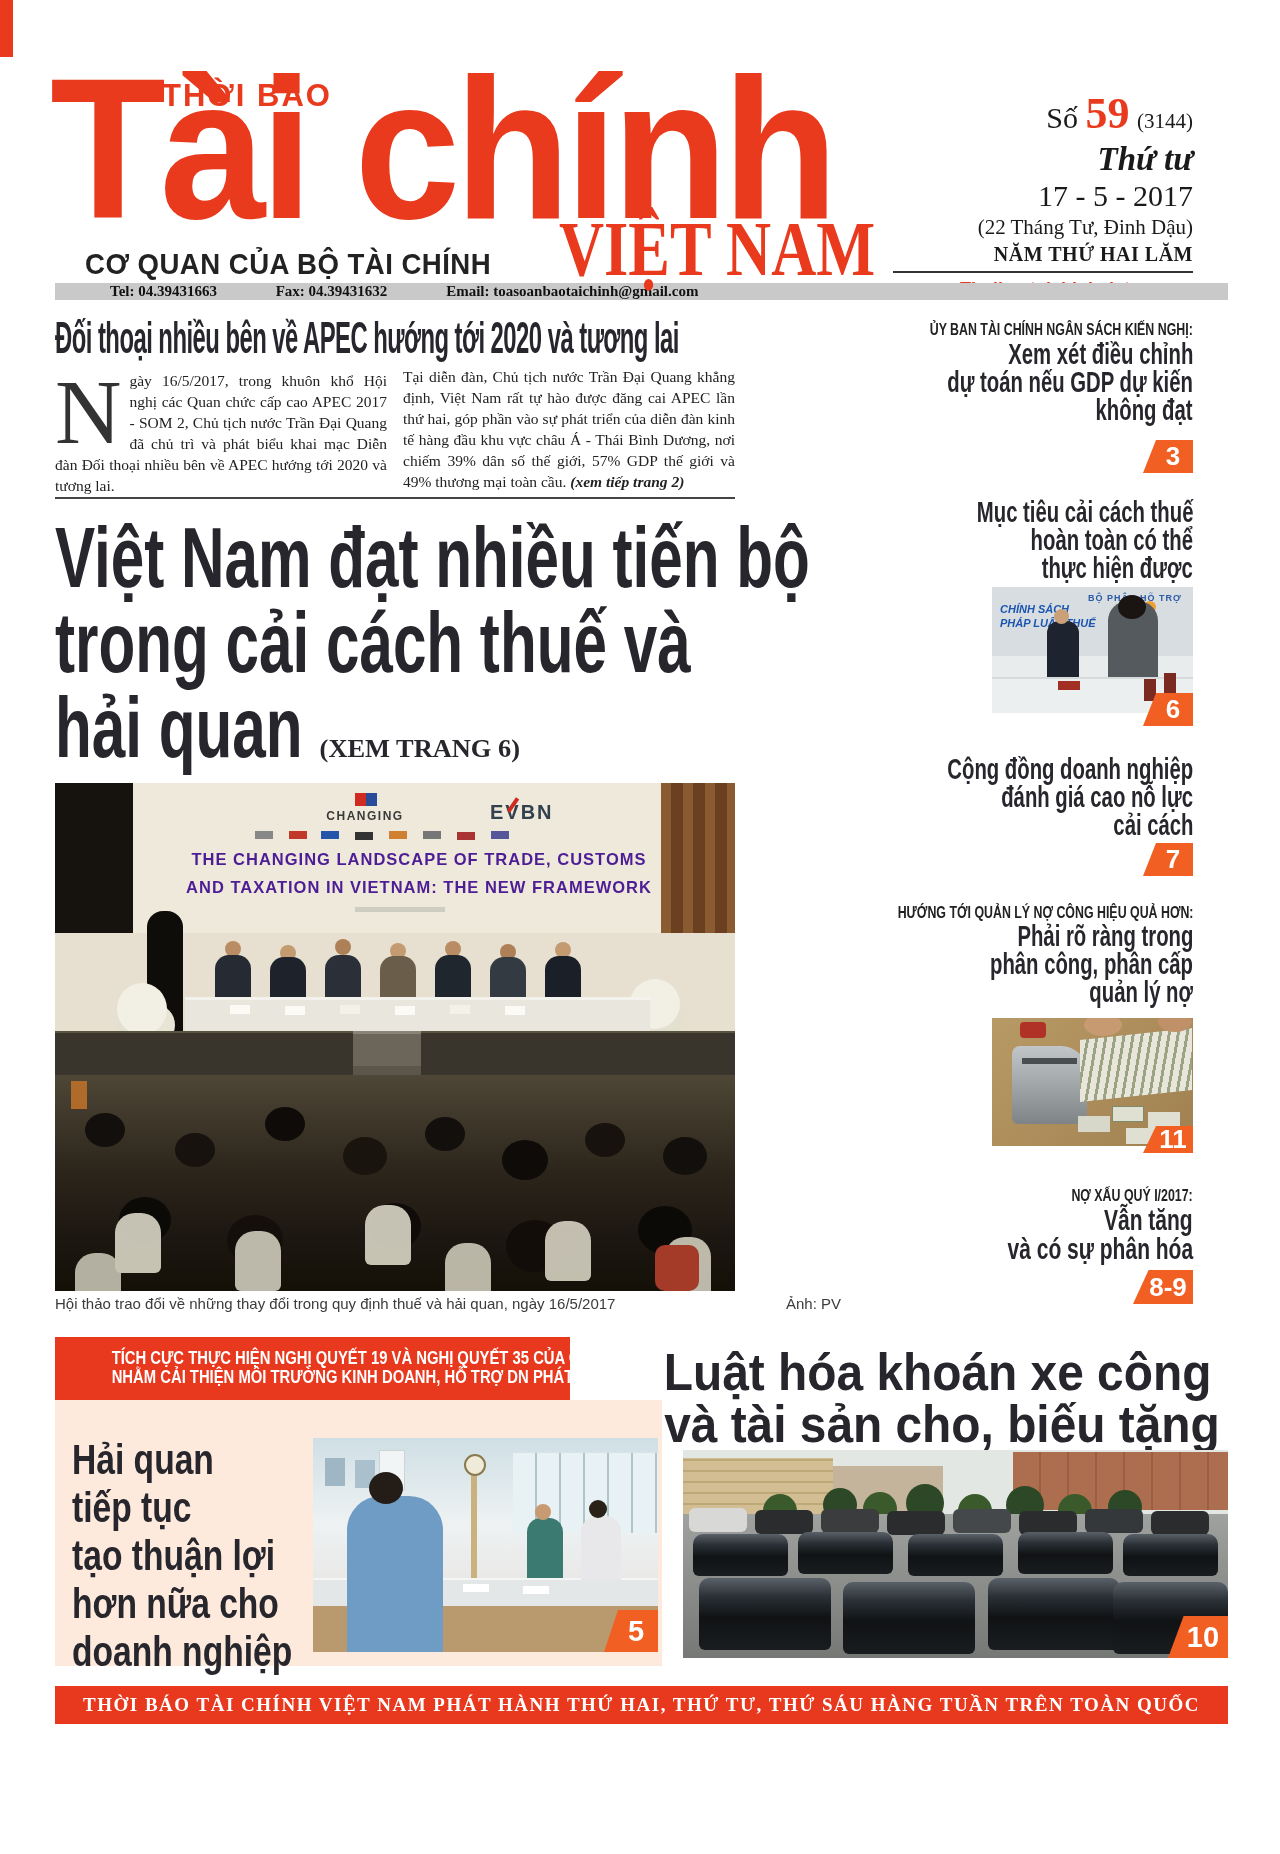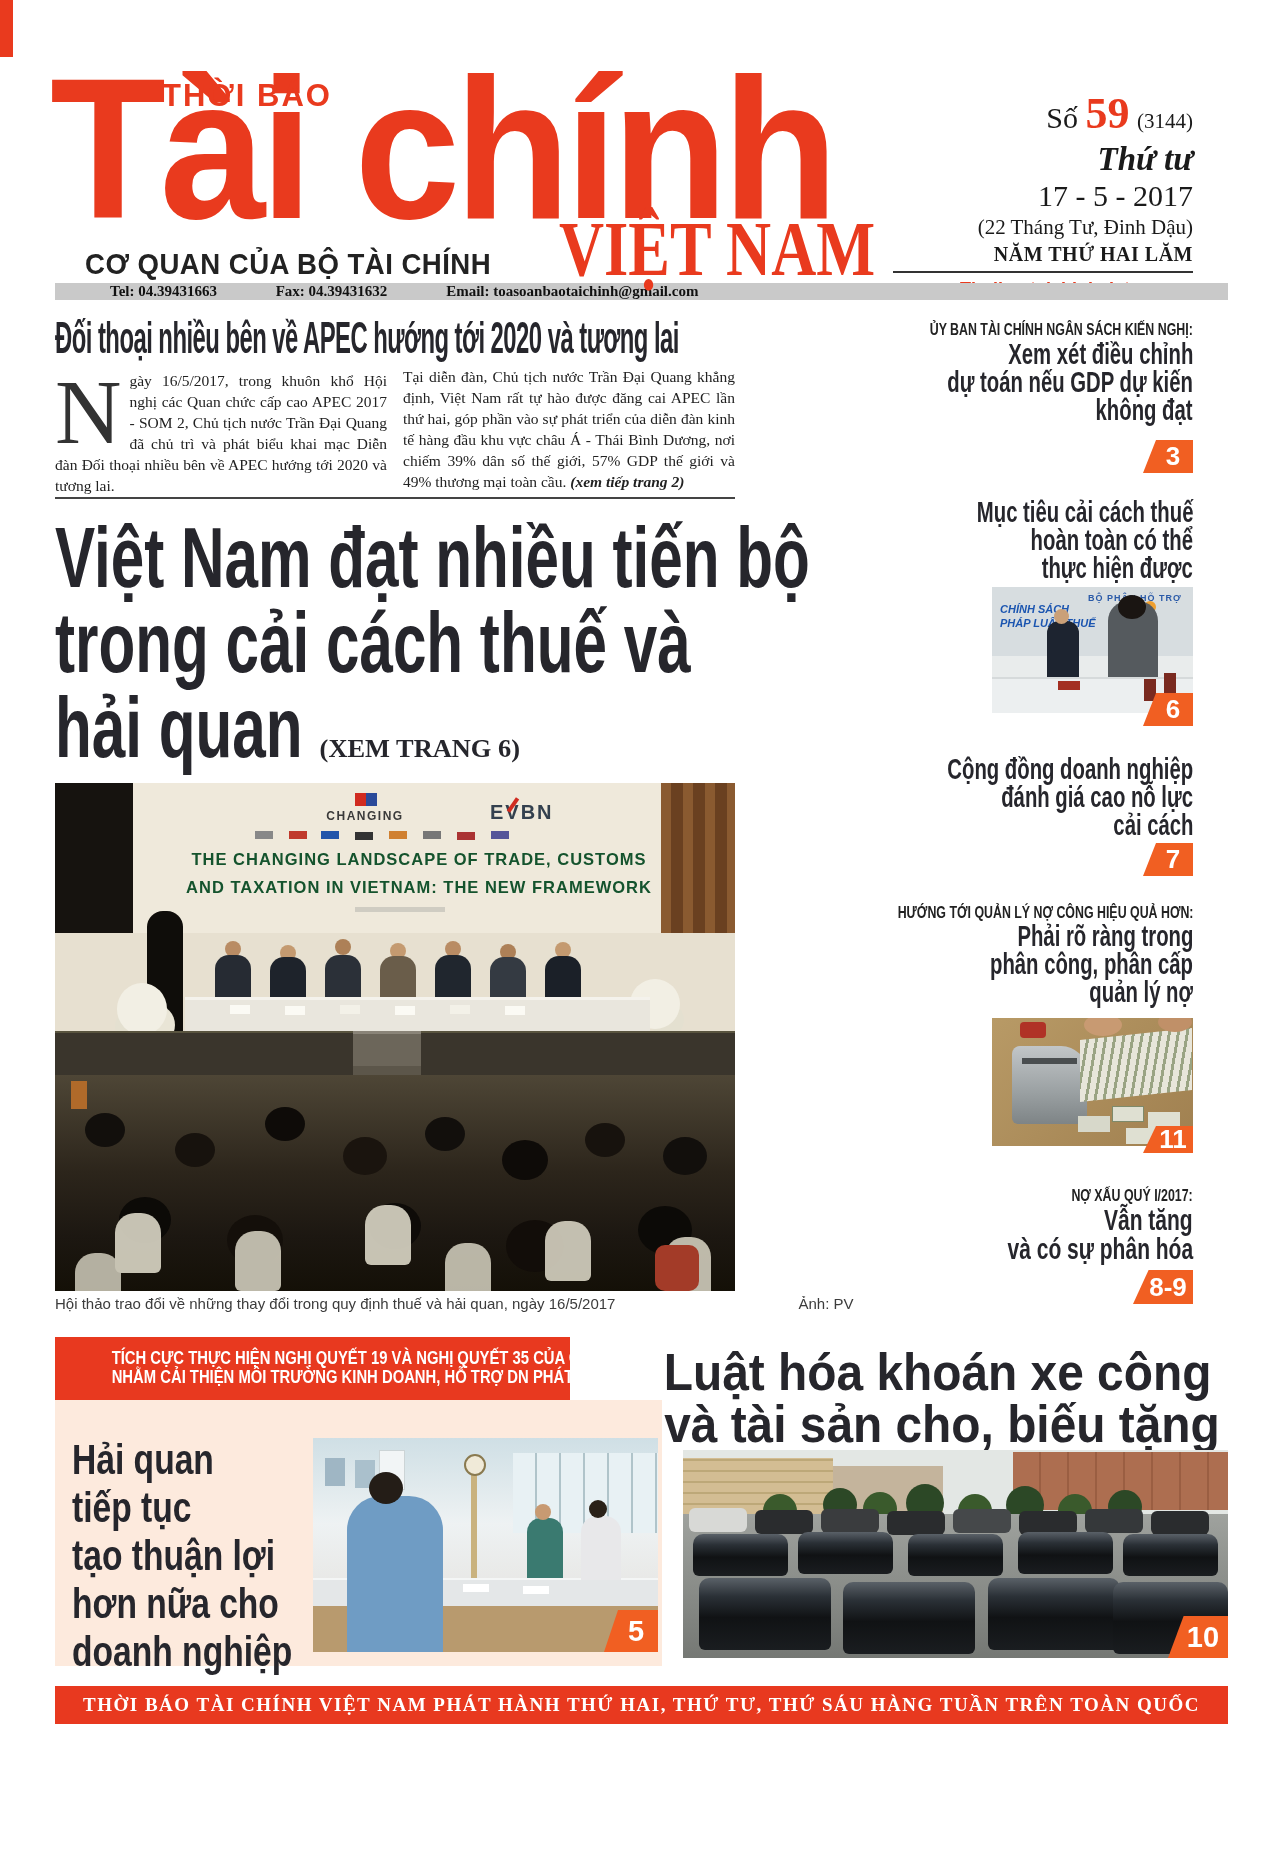--- a/index.html
+++ b/index.html
@@ -60,21 +60,21 @@
   .lp .flag{left:300px;top:10px;width:22px;height:13px;
       background:linear-gradient(90deg,#d02b20 0 50%,#2a4a9a 50%);}
   .lp .eurocham{left:240px;top:26px;width:140px;text-align:center;font-size:12px;font-weight:700;
       color:#3a3a3a;letter-spacing:1.5px;}
   .lp .sponsors{left:200px;top:48px;width:18px;height:8px;background:#888;
       box-shadow:34px 0 0 #c0392b,66px 0 0 #2255aa,100px 1px 0 #333,134px 0 0 #d08030,
                  168px 0 0 #777,202px 1px 0 #a33,236px 0 0 #559;}
   .lp .evbn{left:435px;top:18px;font-size:20px;font-weight:700;color:#33404e;letter-spacing:2px;}
   .lp .evbn-tick{left:456px;top:14px;width:4px;height:16px;background:#d02b20;transform:rotate(35deg);}
   .lp .banner{left:78px;top:62px;width:572px;text-align:center;font-size:16.5px;font-weight:700;
-      color:#14532d;letter-spacing:1px;line-height:28px;}
+      color:#4c1d95;letter-spacing:1px;line-height:28px;}
   .lp .dateline{left:300px;top:124px;width:90px;height:5px;background:#cfccc2;}
   .lp .stage{left:0;top:150px;width:680px;height:100px;background:#e7e0d0;}
   .lp .heads-row{left:170px;top:158px;width:16px;height:16px;border-radius:50%;background:#b98c64;
       box-shadow:55px 4px 0 #c49a70,110px -2px 0 #ad8057,165px 2px 0 #c49a70,
                  220px 0 0 #b98c64,275px 3px 0 #ad8057,330px 1px 0 #c49a70;}
   .lp .bodies-row{left:160px;top:172px;width:36px;height:52px;border-radius:14px 14px 0 0;background:#262b33;
       box-shadow:55px 2px 0 #1e232b,110px 0 0 #2b3038,165px 1px 0 #6a5d4a,
                  220px 0 0 #20262e,275px 2px 0 #343a42,330px 1px 0 #1b2028;}
   .lp .photog{left:92px;top:128px;width:36px;height:122px;border-radius:16px 16px 0 0;background:#0f0d0a;}
   .lp .ptable{left:130px;top:214px;width:465px;height:38px;background:#e9e6dd;border-top:3px solid #f4f2ec;}
@@ -93,21 +93,21 @@
       box-shadow:90px 20px 0 #17120d,180px -6px 0 #0e0b08,260px 26px 0 2px #1a140e,
                  340px 4px 0 #120f0c,420px 30px 0 3px #0e0b08,500px 10px 0 #17120d,
                  580px 26px 0 2px #120f0c,40px 90px 0 6px #0c0a07,150px 110px 0 8px #140f0a,
                  290px 96px 0 6px #0e0b08,430px 116px 0 9px #120d09,560px 100px 0 7px #0c0a07;}
   .lp .chairs{left:60px;top:430px;width:46px;height:60px;border-radius:20px 20px 6px 6px;background:#d6d2c2;
       box-shadow:120px 18px 0 #ccc8b8,250px -8px 0 #d6d2c2,330px 30px 0 #c8c4b4,
                  430px 8px 0 #d2cebe,550px 24px 0 #ccc8b8,-40px 40px 0 #c2beae;opacity:.92;}
   .lp .accent-red{left:600px;top:462px;width:44px;height:46px;border-radius:10px;background:#a33b28;}
   .lp .accent-orange{left:16px;top:298px;width:16px;height:28px;background:#b06a2a;}
   .lead-caption{left:55px;top:1295px;width:810px;font-size:15px;color:#3c3c3c;}
-  .lead-credit{left:786px;top:1295px;width:80px;text-align:center;font-size:15px;color:#3c3c3c;}
+  .lead-credit{left:786px;top:1295px;width:80px;text-align:left;font-size:15px;color:#3c3c3c;}
   
   .sb-kicker{right:87px;font-size:16.5px;font-weight:600;color:#222;transform:scaleX(.75);
              transform-origin:right top;}
   .sb-line{right:87px;font-size:29px;font-weight:700;color:#26262c;line-height:28px;
            transform:scaleX(.7);transform-origin:right top;}
   .sb-photo{right:87px;width:201px;}
   
   .sp1{top:587px;height:126px;background:linear-gradient(180deg,#d7dde0 0 55%,#e9ecec 55% 75%,#cfd4d4 75%);}
   .sp1 .sign1{left:8px;top:16px;font-size:11px;font-weight:700;font-style:italic;color:#1b55b0;}
   .sp1 .sign2{left:8px;top:30px;font-size:11px;font-weight:700;font-style:italic;color:#1b55b0;}

